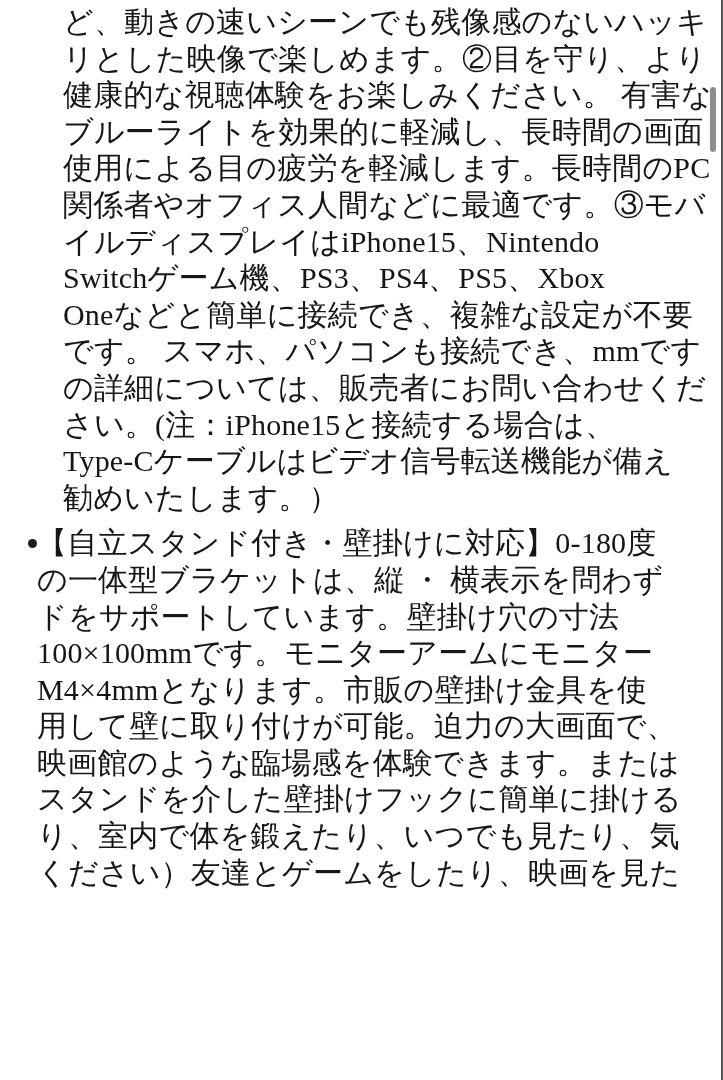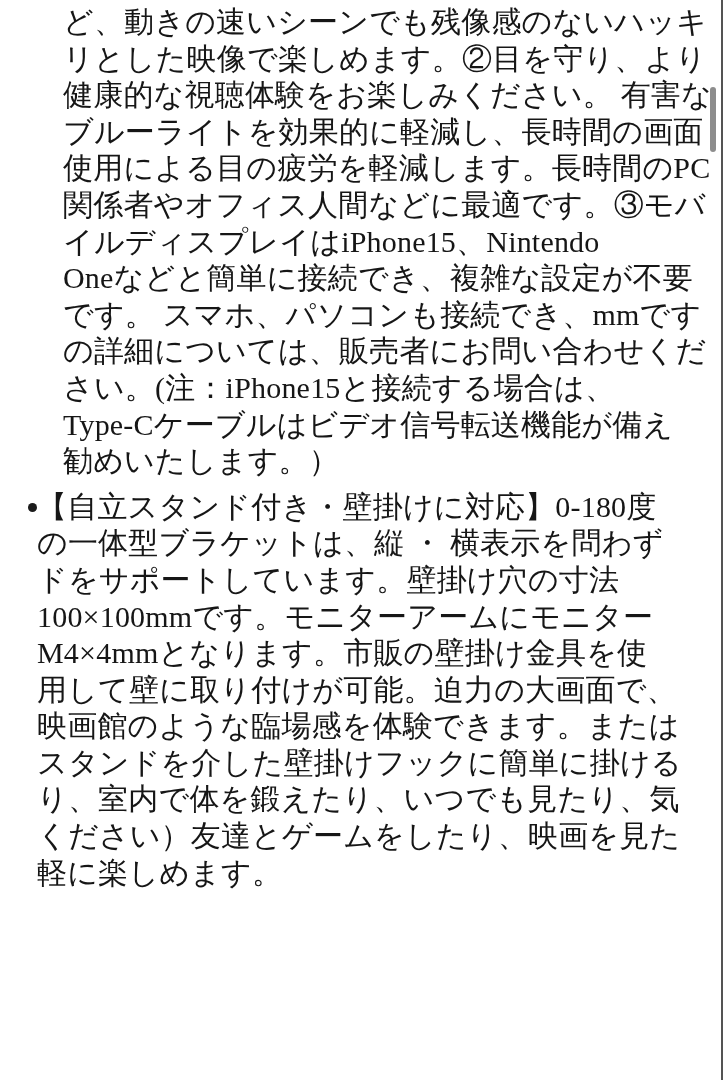--- a/index.html
+++ b/index.html
@@ -62,37 +62,37 @@
 <div class="page">
   <div class="content" id="desc-list">
       <div class="item">
         <div class="line">ど、動きの速いシーンでも残像感のないハッキ</div>
         <div class="line">リとした映像で楽しめます。②目を守り、より</div>
         <div class="line">健康的な視聴体験をお楽しみください。 有害な</div>
         <div class="line">ブルーライトを効果的に軽減し、長時間の画面</div>
         <div class="line">使用による目の疲労を軽減します。長時間のPC</div>
         <div class="line">関係者やオフィス人間などに最適です。③モバ</div>
         <div class="line">イルディスプレイはiPhone15、Nintendo</div>
+        <div class="line">Switchゲーム機、PS3、PS4、PS5、Xbox</div>
         <div class="line">Oneなどと簡単に接続でき、複雑な設定が不要</div>
         <div class="line">です。 スマホ、パソコンも接続でき、mmです</div>
         <div class="line">の詳細については、販売者にお問い合わせくだ</div>
         <div class="line">さい。(注：iPhone15と接続する場合は、</div>
         <div class="line">Type-Cケーブルはビデオ信号転送機能が備え</div>
         <div class="line">勧めいたします。）</div>
       </div>
       <div class="item">
         <span class="bullet"></span>
         <div class="line">【自立スタンド付き・壁掛けに対応】0-180度</div>
         <div class="line">の一体型ブラケットは、縦 ・ 横表示を問わず</div>
         <div class="line">ドをサポートしています。壁掛け穴の寸法</div>
         <div class="line">100×100mmです。モニターアームにモニター</div>
         <div class="line">M4×4mmとなります。市販の壁掛け金具を使</div>
         <div class="line">用して壁に取り付けが可能。迫力の大画面で、</div>
         <div class="line">映画館のような臨場感を体験できます。または</div>
         <div class="line">スタンドを介した壁掛けフックに簡単に掛ける</div>
         <div class="line">り、室内で体を鍛えたり、いつでも見たり、気</div>
         <div class="line">ください）友達とゲームをしたり、映画を見た</div>
-        <div class="line">軽に楽しめます。</div>
       </div>
     </div>
   <div class="scrollbar-thumb"></div>
   <div class="screen-edge-line"></div>
 </div>
 
 </body></html>

